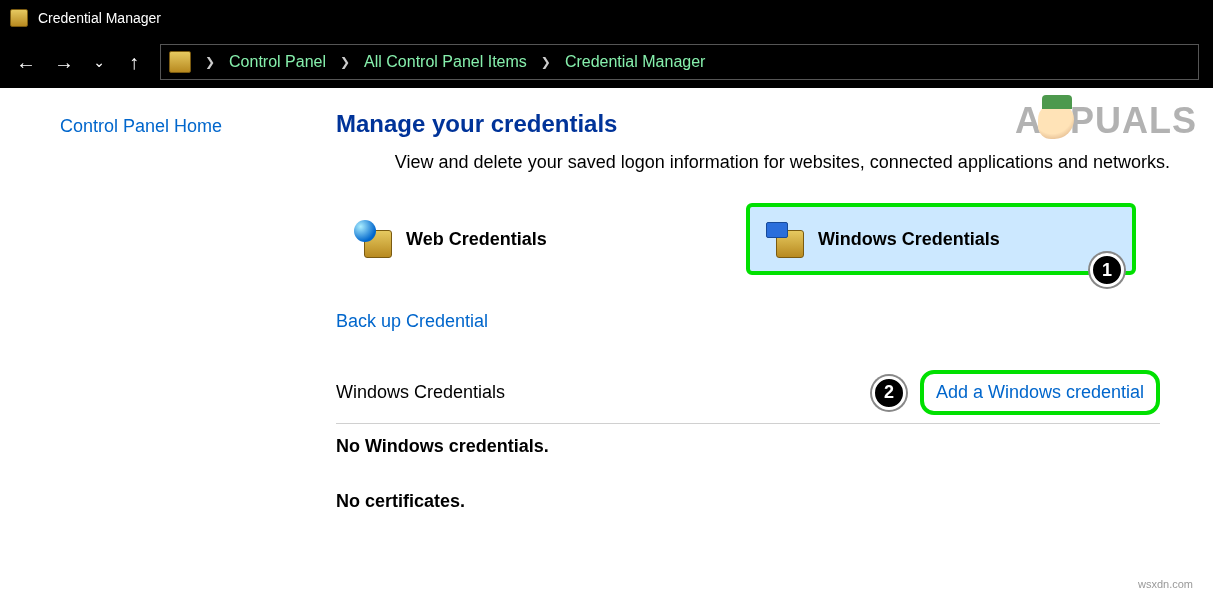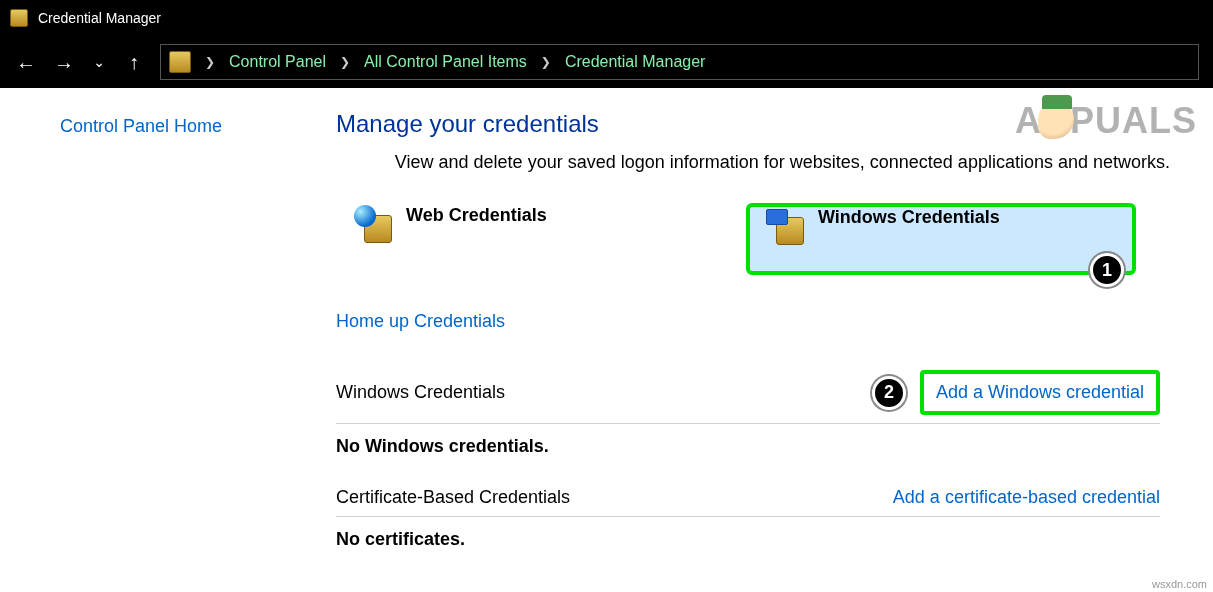--- a/index.html
+++ b/index.html
@@ -88,37 +88,38 @@
   }
   .main-pane {
     flex: none;
     width: 870px;
     padding: 22px 0 0 36px;
     position: relative;
   }
   .page-title {
     color: #003399;
     font-size: 24px;
-    font-weight: 400;
+    font-weight: 700;
     margin: 0 0 14px 0;
   }
   .page-desc {
     font-size: 18px;
     margin: 0 0 30px 0;
     text-align: right;
   }
   .cards {
     display: flex;
     gap: 20px;
     margin-bottom: 36px;
   }
   .card {
     width: 390px;
     height: 72px;
     display: flex;
+    align-items: center;
     padding: 0 16px;
     gap: 14px;
     cursor: pointer;
     border: 2px solid transparent;
     position: relative;
   }
   .card.selected {
     background: #cce8ff;
     border: 4px solid #00e000;
     border-radius: 6px;
@@ -183,21 +184,21 @@
   .section-title { font-size: 18px; color: #000; }
   .section .link { font-size: 18px; }
   .section-msg {
     padding: 12px 0 22px 0;
     font-size: 18px;
     font-weight: bold;
   }
   .win-cred-section { margin-right: 10px; }
   .add-win-box {
     border: 4px solid #00e000;
-    border-radius: 4px;
+    border-radius: 14px;
     padding: 8px 12px;
     position: relative;
   }
   .step2-wrap { position: relative; display: flex; align-items: center; gap: 14px; }
   .step2 { position: static; }
 
   .watermark {
     position: absolute;
     top: 100px; right: 16px;
     font-family: Arial, sans-serif;
@@ -218,21 +219,21 @@
     margin: 0 -4px;
   }
   .watermark .cap {
     position: absolute; top: -8px; left: 4px;
     width: 30px; height: 14px;
     background: #3a8f3a;
     border-radius: 4px 4px 0 0;
   }
   .footer-mark {
     position: absolute;
-    bottom: 2px; right: 6px;
+    bottom: 2px; right: 20px;
     font-size: 11px;
     color: #999;
   }
 </style>
 </head>
 <body>
 
 <div class="title-bar">
   <div class="app-icon"></div>
   <div class="title-text">Credential Manager</div>
@@ -275,38 +276,34 @@
         <div class="card-icon">
           <div class="safe-base"></div>
           <div class="monitor"></div>
         </div>
         <div class="card-label">Windows Credentials</div>
         <div class="step-badge step1">1</div>
       </div>
     </div>
 
     <div class="action-links">
-      <span class="link">Home up Credentials</span>
+      <span class="link">Back up Credential</span>
     </div>
 
     <div class="section win-cred-section">
       <span class="section-title">Windows Credentials</span>
       <span class="step2-wrap">
         <span class="step-badge step2">2</span>
         <span class="add-win-box">
           <span class="link">Add a Windows credential</span>
         </span>
       </span>
     </div>
     <div class="section-msg">No Windows credentials.</div>
 
-    <div class="section" style="margin-right:10px;">
-      <span class="section-title">Certificate-Based Credentials</span>
-      <span class="link">Add a certificate-based credential</span>
-    </div>
     <div class="section-msg">No certificates.</div>
   </div>
 </div>
 
 <div class="watermark">
   <span>A</span>
   <span class="face">
       <span class="cap"></span>
     </span>
   <span>PUALS</span>

